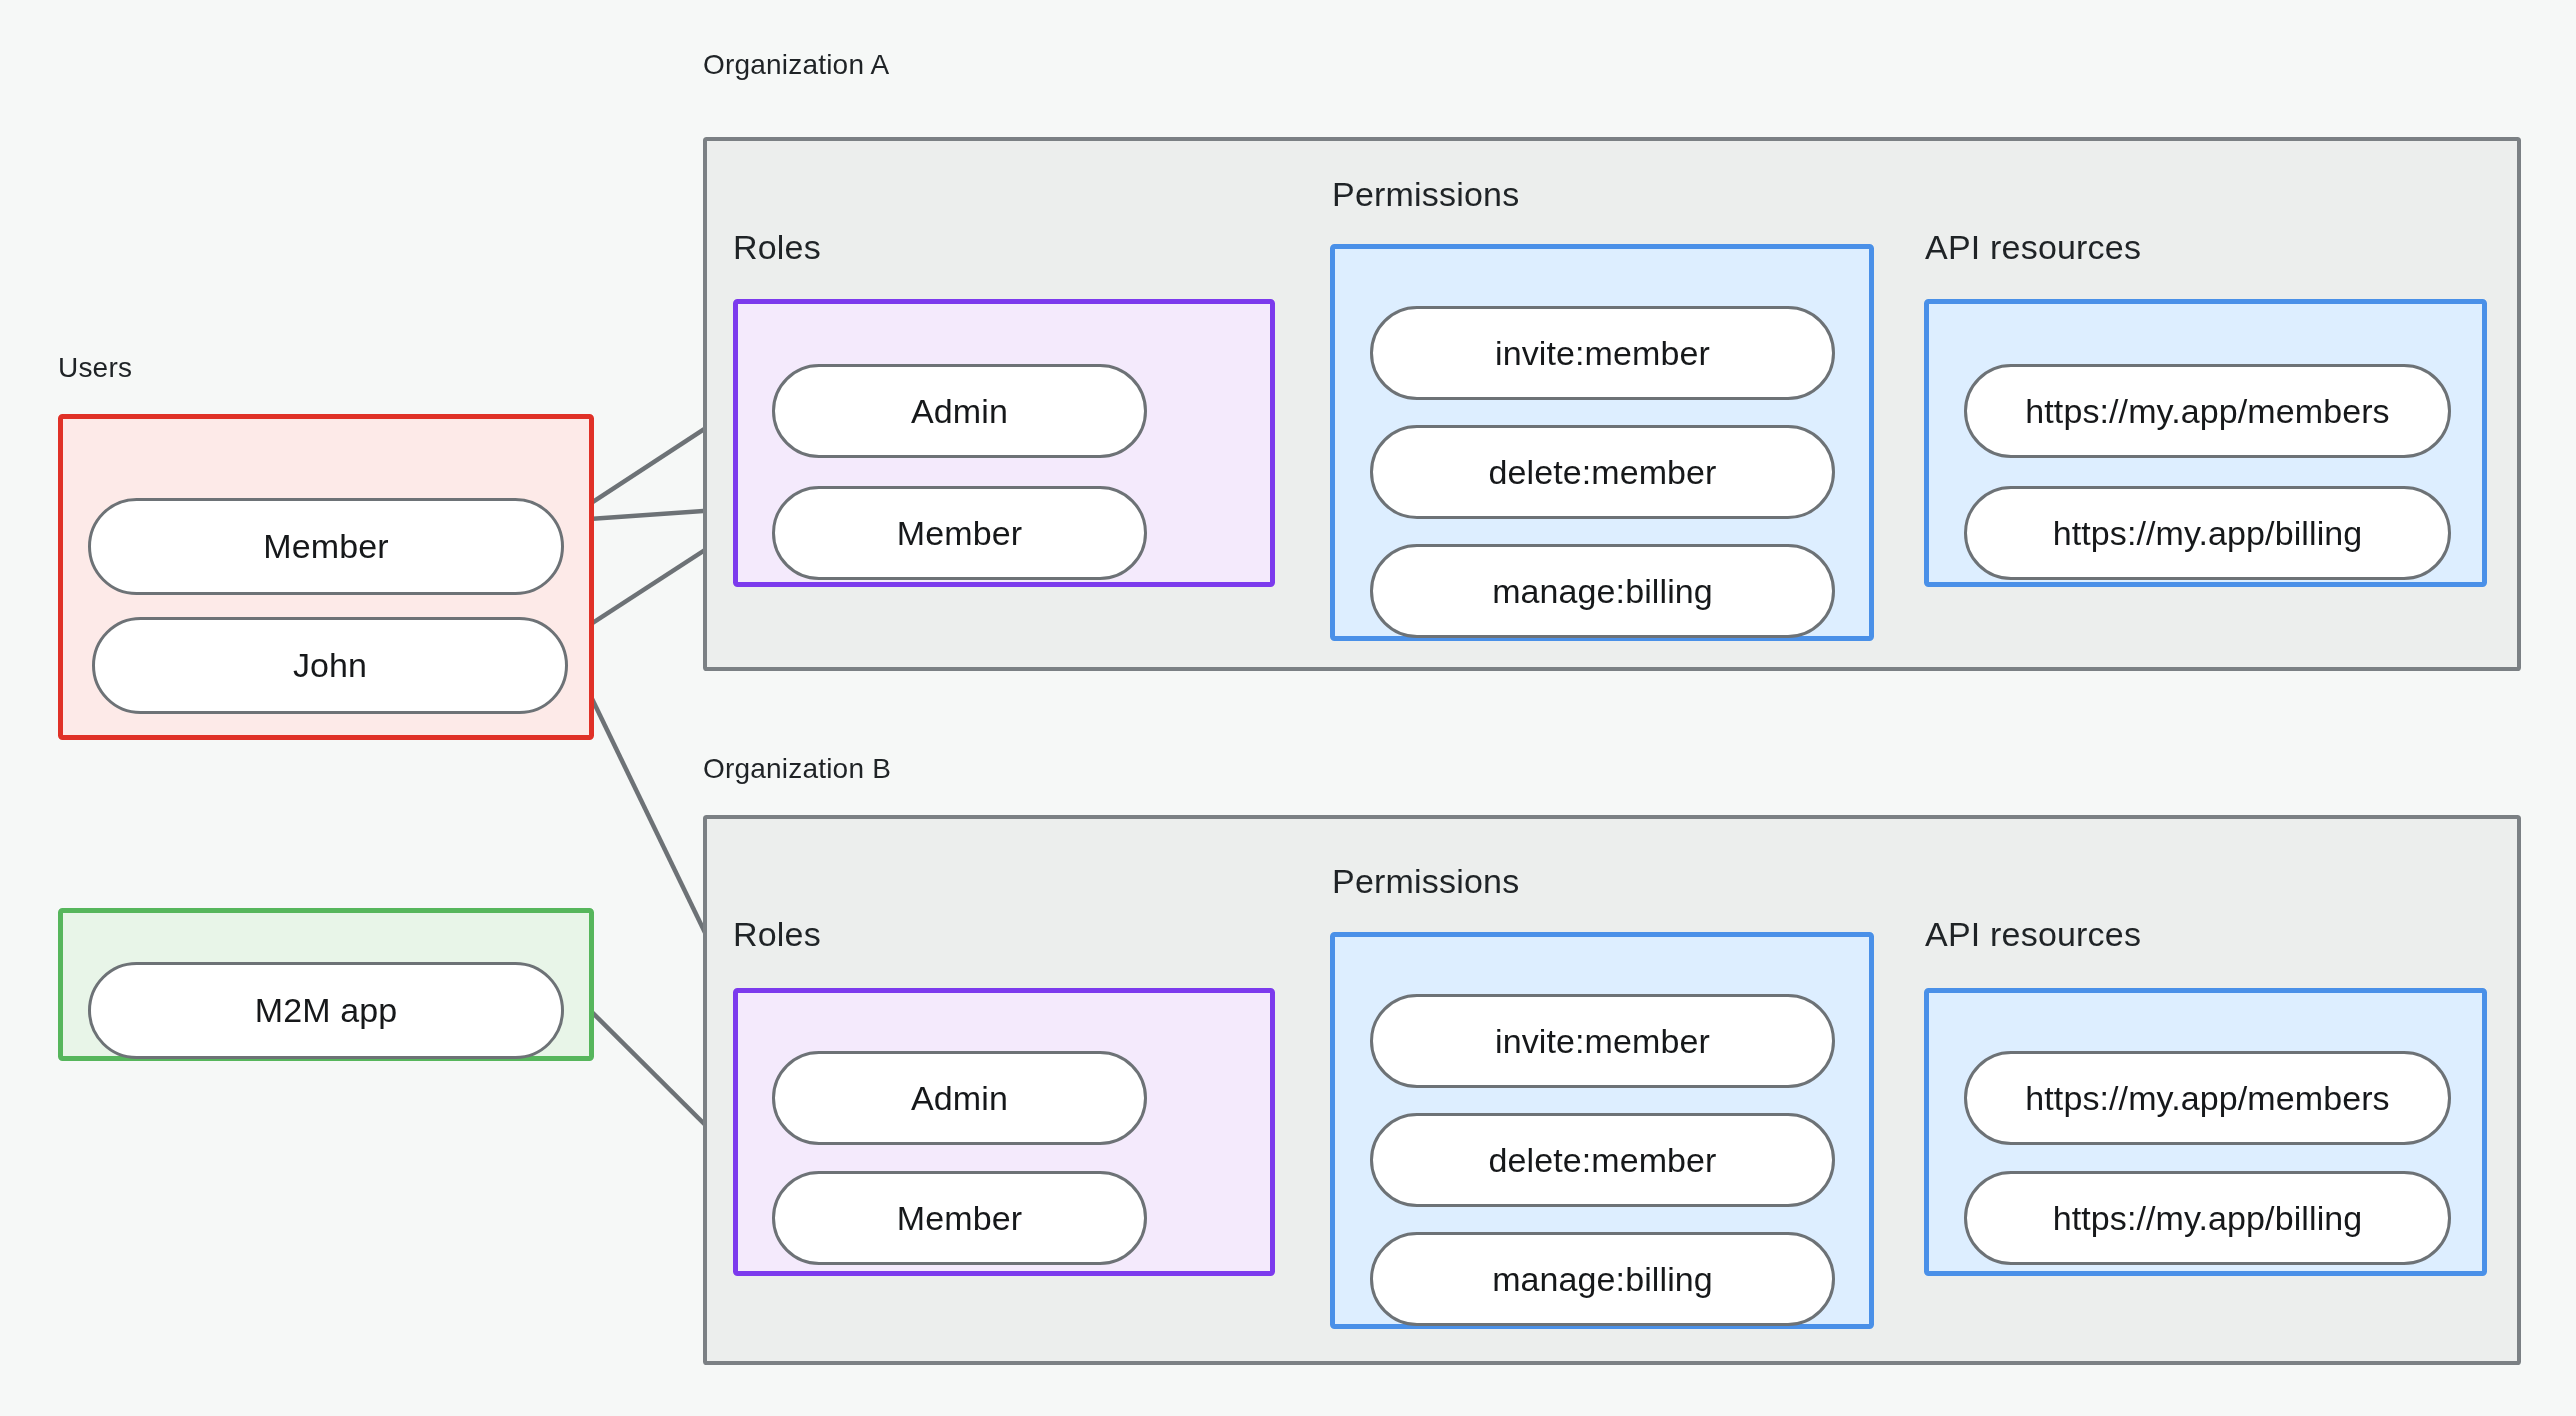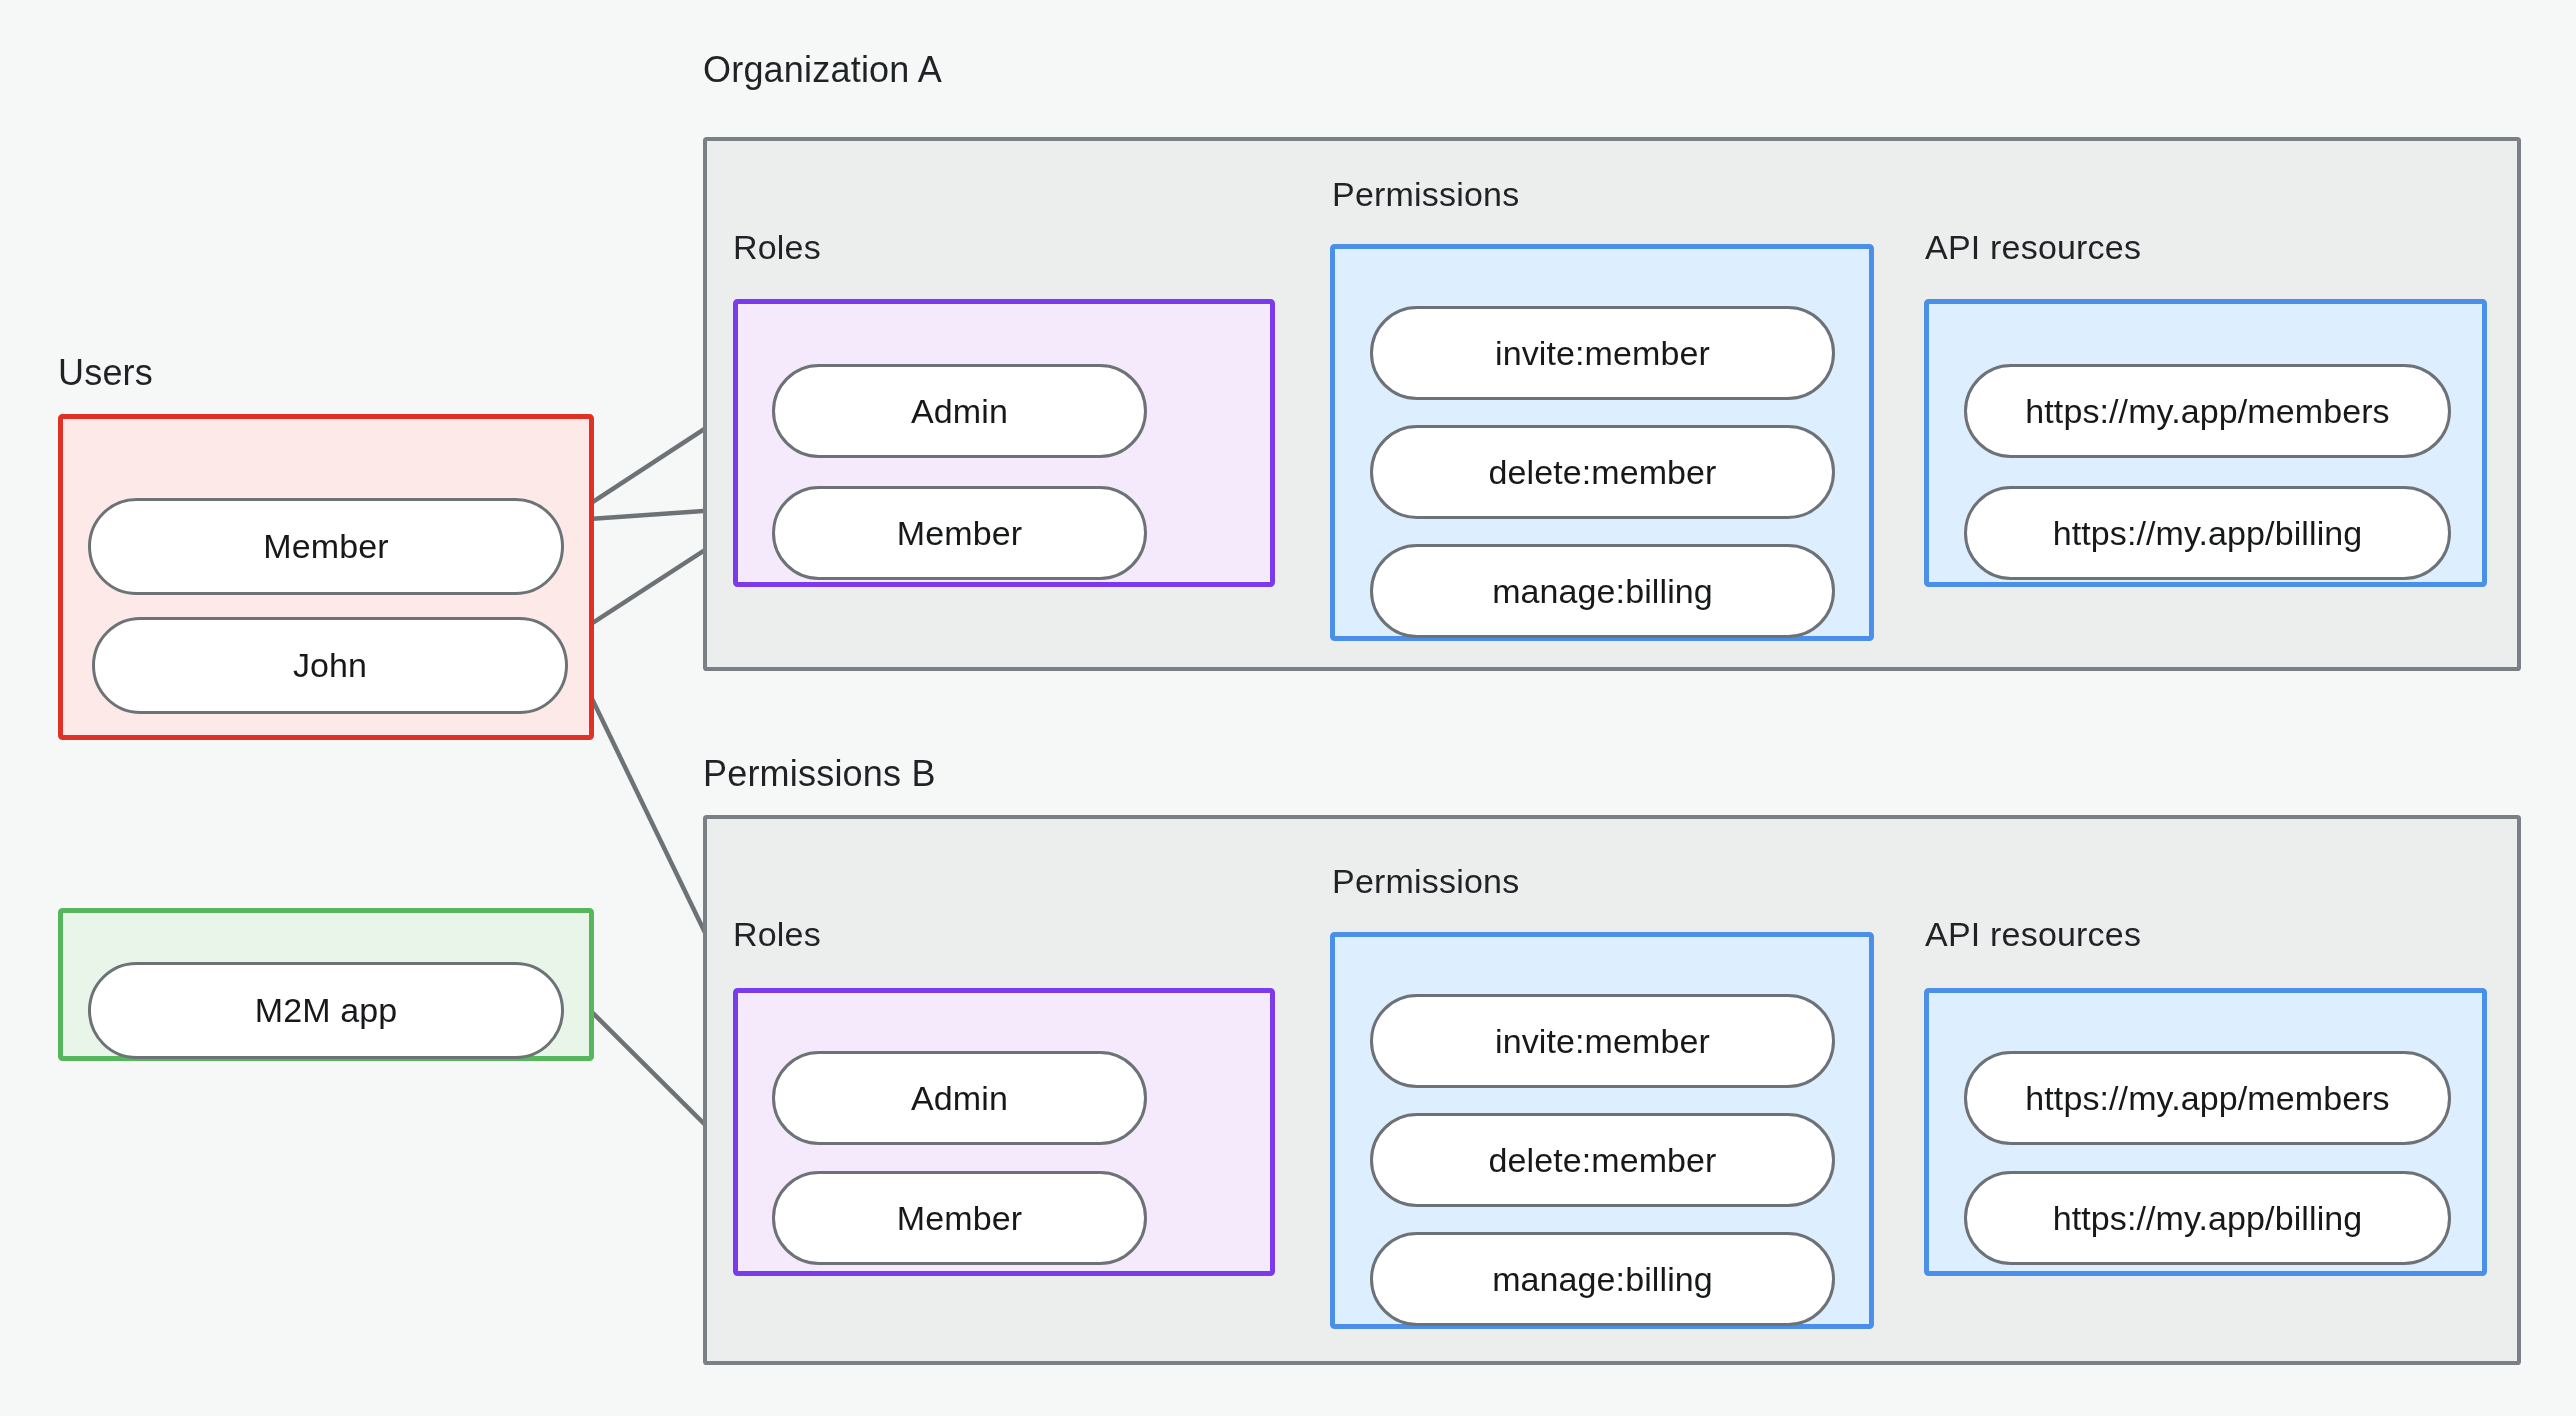--- a/index.html
+++ b/index.html
@@ -19,21 +19,21 @@
   #edges {
     position: absolute;
     left: 0;
     top: 0;
     width: 2576px;
     height: 1416px;
     pointer-events: none;
   }
   .grp-label {
     position: absolute;
-    font-size: 36px;
+    font-size: 28px;
     color: #1f2326;
     font-weight: 400;
     letter-spacing: 0.2px;
     white-space: nowrap;
   }
   .box {
     position: absolute;
     box-sizing: border-box;
   }
   .box-org {
@@ -167,21 +167,21 @@
   <div class="pill" style="left:1370px; top:518px; width:465px; height:94px;">manage:billing</div>
 
   <div class="grp-label" style="left:1925px; top:228px; font-size:34px;">API resources</div>
 
   <div class="box box-blue" style="left:1924px; top:299px; width:563px; height:288px;"></div>
 
   <div class="pill" style="left:1964px; top:338px; width:487px; height:94px;">https://my.app/members</div>
 
   <div class="pill" style="left:1964px; top:460px; width:487px; height:94px;">https://my.app/billing</div>
 
-  <div class="grp-label" style="left:703px; top:753px;">Permissions B</div>
+  <div class="grp-label" style="left:703px; top:753px;">Organization B</div>
 
   <div class="box box-org" style="left:703px; top:815px; width:1818px; height:550px;"></div>
 
   <div class="grp-label" style="left:733px; top:915px; font-size:34px;">Roles</div>
 
   <div class="box box-roles" style="left:733px; top:988px; width:542px; height:288px;"></div>
 
   <div class="pill" style="left:772px; top:1025px; width:375px; height:94px;">Admin</div>
 
   <div class="pill" style="left:772px; top:1145px; width:375px; height:94px;">Member</div>

